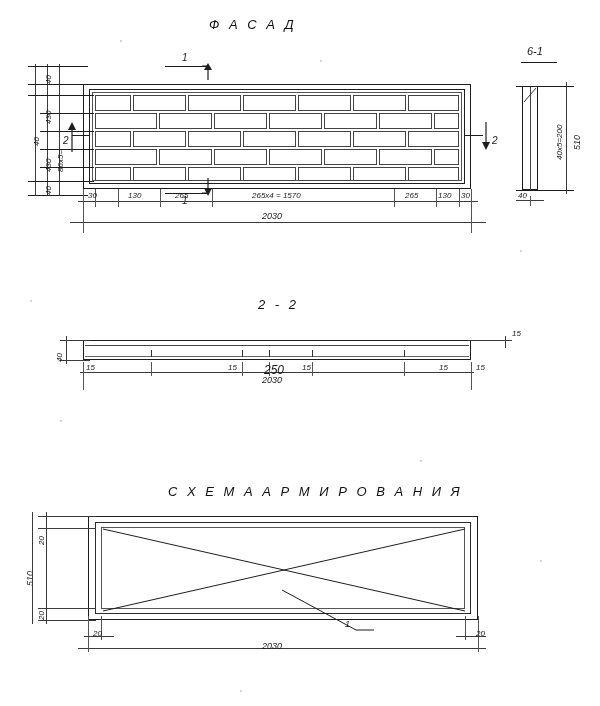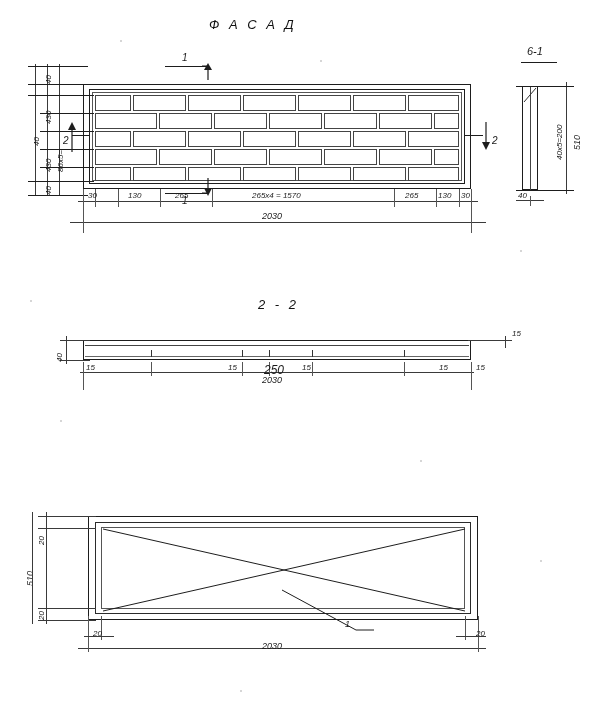--- a/index.html
+++ b/index.html
@@ -188,20 +188,21 @@
   <div class="ln v" style="left:404px;top:362px;height:14px;background:#555;"></div>
   <div class="ln v" style="left:471px;top:362px;height:28px;background:#555;"></div>
 
   <div class="t" style="left:86px;top:364px;font-size:8px;">15</div>
   <div class="t" style="left:228px;top:364px;font-size:8px;">15</div>
   <div class="t" style="left:264px;top:364px;font-size:12px;">250</div>
   <div class="t" style="left:302px;top:364px;font-size:8px;">15</div>
   <div class="t" style="left:439px;top:364px;font-size:8px;">15</div>
   <div class="t" style="left:262px;top:376px;font-size:9px;">2030</div>
 
+  <div class="t title" style="left:168px;top:485px;">С Х Е М А   А Р М И Р О В А Н И Я</div>
 
   <div class="box" style="left:88px;top:516px;width:390px;height:104px;border-width:1.5px;"></div>
   <div class="box" style="left:95px;top:522px;width:376px;height:92px;border-color:#2b2b2b;"></div>
   <div class="box" style="left:101px;top:527px;width:364px;height:82px;border-color:#555;"></div>
 
   <svg width="372" height="92" style="left:99px;top:525px;">
     <path d="M4 4 L366 86" stroke="#1d1d1d" fill="none" stroke-width="1"></path>
     <path d="M4 86 L366 4" stroke="#1d1d1d" fill="none" stroke-width="1"></path>
   </svg>
 

